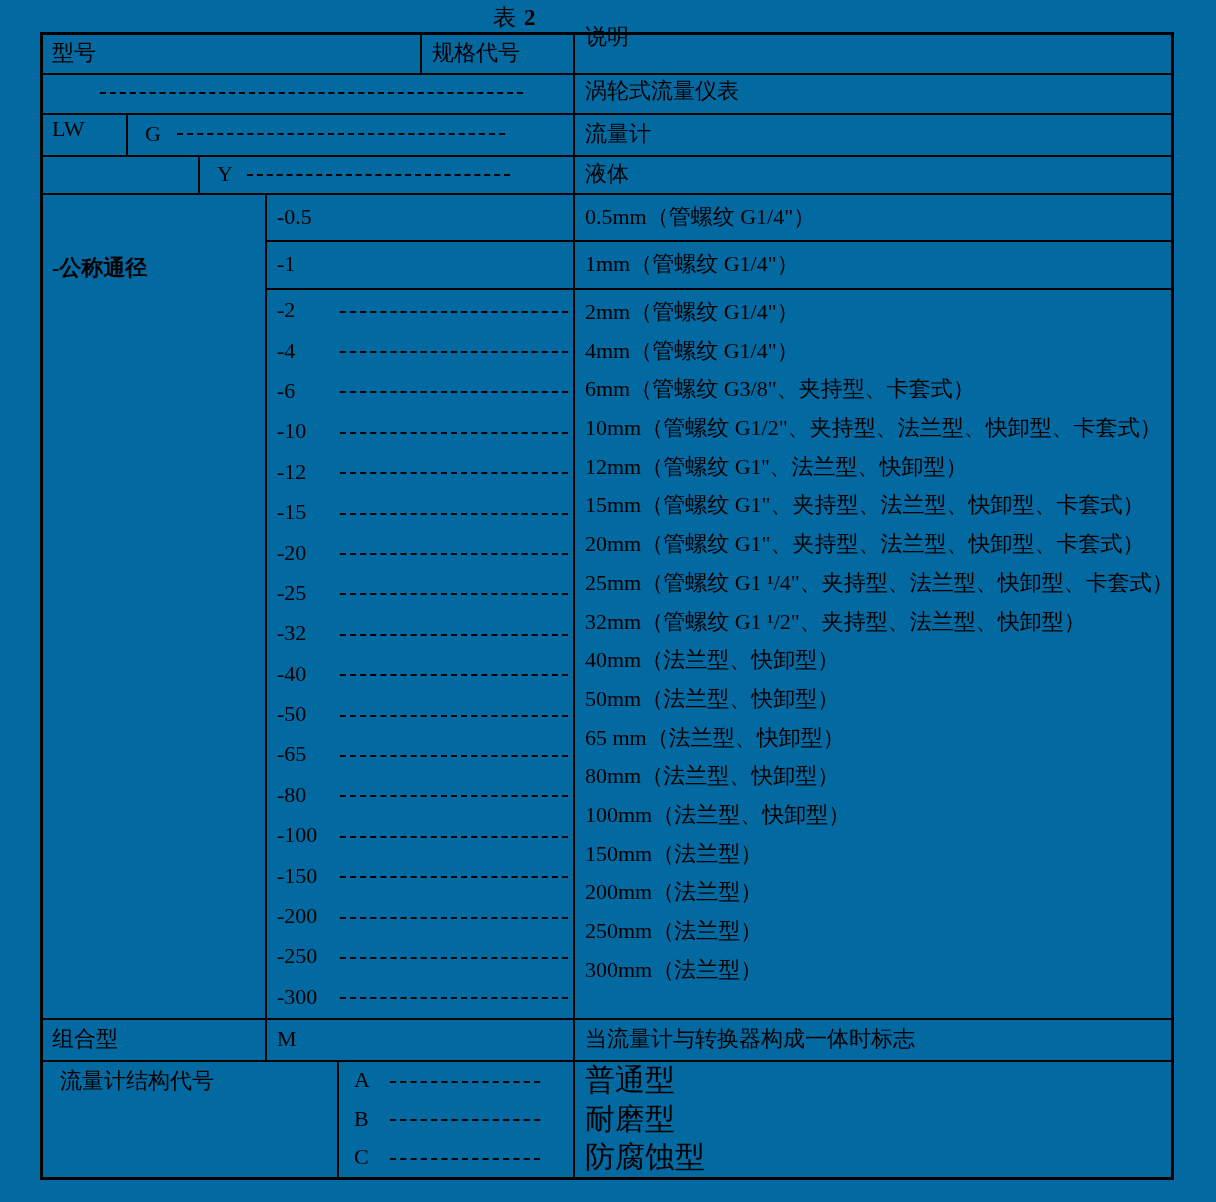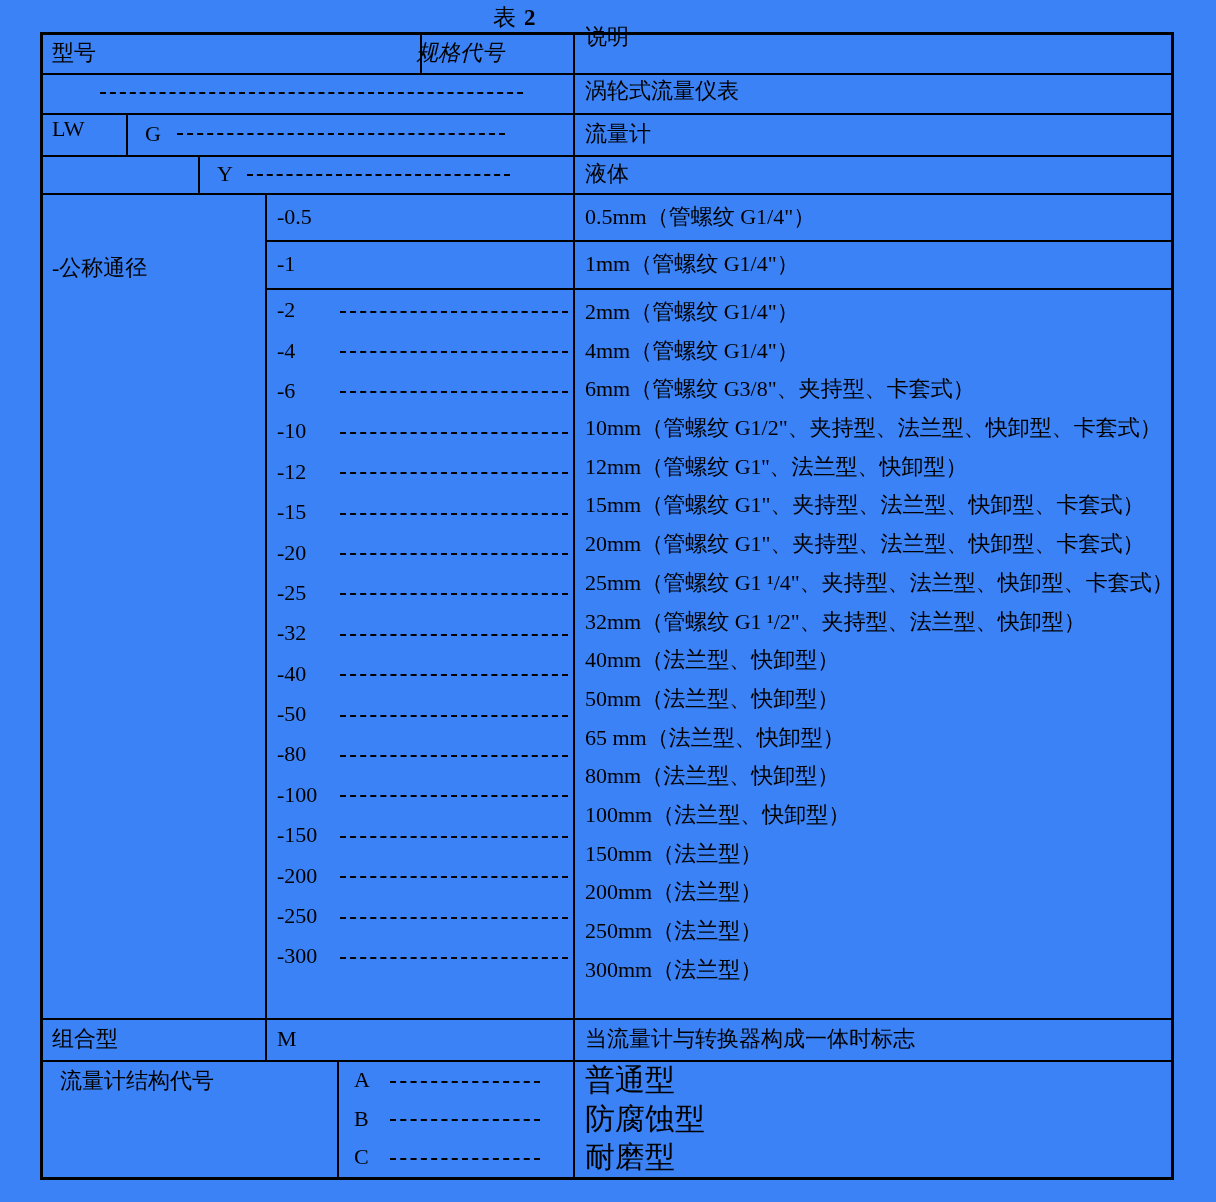--- a/index.html
+++ b/index.html
@@ -1,19 +1,19 @@
 <!DOCTYPE html>
 <html><head>
 <meta charset="utf-8">
 <style>
   html,body{margin:0;padding:0;background:#fff;}
   .page{
     position:relative;
     width:1216px;height:1202px;
-    background:#3b82f6;
+    background:#0369a1;
     font-family:"Liberation Serif","DejaVu Serif",serif;
     color:#000;
     overflow:hidden;
   }
   .vl{position:absolute;width:2px;background:#000;}
   .hl{position:absolute;height:2px;background:#000;}
   .frame-v{width:3px;}
   .frame-h{height:3px;}
   .cell{
     position:absolute;
@@ -85,36 +85,36 @@
   <div class="hl" style="left:40px;top:73px;width:1132px;"></div>
   <div class="hl" style="left:40px;top:113px;width:1132px;"></div>
   <div class="hl" style="left:40px;top:155px;width:1132px;"></div>
   <div class="hl" style="left:40px;top:193px;width:1132px;"></div>
   <div class="hl" style="left:265px;top:240px;width:907px;"></div>
   <div class="hl" style="left:265px;top:288px;width:907px;"></div>
   <div class="hl" style="left:40px;top:1018px;width:1132px;"></div>
   <div class="hl" style="left:40px;top:1060px;width:1132px;"></div>
 
   <div class="cell" style="left:52px;top:32px;line-height:41px;">型号</div>
-  <div class="cell" style="left:416px;top:32px;line-height:41px;font-style:italic;">规格代号</div>
+  <div class="cell" style="left:432px;top:32px;line-height:41px;">规格代号</div>
   <div class="cell" style="left:585px;top:16px;line-height:41px;">说明</div>
 
   <div class="cell" style="left:52px;top:73px;line-height:40px;margin-top:36px;">LW</div>
   <div class="leader" style="left:100px;top:92px;width:423px;"></div>
   <div class="cell" style="left:585px;top:73px;line-height:40px;font-family:Liberation Mono, monospace;">涡轮式流量仪表</div>
 
   <div class="cell" style="left:145px;top:113px;line-height:42px;">G</div>
   <div class="leader" style="left:177px;top:133px;width:328px;"></div>
   <div class="cell" style="left:585px;top:113px;line-height:42px;">流量计</div>
 
   <div class="cell" style="left:217px;top:155px;line-height:38px;">Y</div>
   <div class="leader" style="left:247px;top:174px;width:263px;"></div>
   <div class="cell" style="left:585px;top:155px;line-height:38px;">液体</div>
 
-  <div class="cell" style="left:52px;top:248px;line-height:40px;">-公称通径</div>
+  <div class="cell" style="left:52px;top:248px;line-height:40px;font-weight:bold;">-公称通径</div>
 
   <div class="cell" style="left:277px;top:193px;line-height:47px;">-0.5</div>
   <div class="cell" style="left:585px;top:193px;line-height:47px;">0.5mm（管螺纹 G1/4"）</div>
 
   <div class="cell" style="left:277px;top:240px;line-height:48px;">-1</div>
   <div class="cell" style="left:585px;top:240px;line-height:48px;">1mm（管螺纹 G1/4"）</div>
 
   <div class="list" id="dn-codes" style="left:277px;top:290px;width:291px;">
       <div class="dn-code-row">
         <span class="dn-code">-2</span>
@@ -151,20 +151,24 @@
       <div class="dn-code-row">
         <span class="dn-code">-32</span>
         <div class="row-leader"></div>
       </div>
       <div class="dn-code-row">
         <span class="dn-code">-40</span>
         <div class="row-leader"></div>
       </div>
       <div class="dn-code-row">
         <span class="dn-code">-50</span>
+        <div class="row-leader"></div>
+      </div>
+      <div class="dn-code-row">
+        <span class="dn-code">-65</span>
         <div class="row-leader"></div>
       </div>
       <div class="dn-code-row">
         <span class="dn-code">-80</span>
         <div class="row-leader"></div>
       </div>
       <div class="dn-code-row">
         <span class="dn-code">-100</span>
         <div class="row-leader"></div>
       </div>
@@ -220,17 +224,17 @@
         <span class="abc-code">B</span>
         <div class="row-leader"></div>
       </div>
       <div class="abc-row">
         <span class="abc-code">C</span>
         <div class="row-leader"></div>
       </div>
     </div>
   <div class="list" id="abc-descs" style="left:585px;top:1061px;width:585px;">
       <div class="abc-desc-line">普通型</div>
+      <div class="abc-desc-line">耐磨型</div>
       <div class="abc-desc-line">防腐蚀型</div>
-      <div class="abc-desc-line">耐磨型</div>
     </div>
 
 </div>
 
 </body></html>

